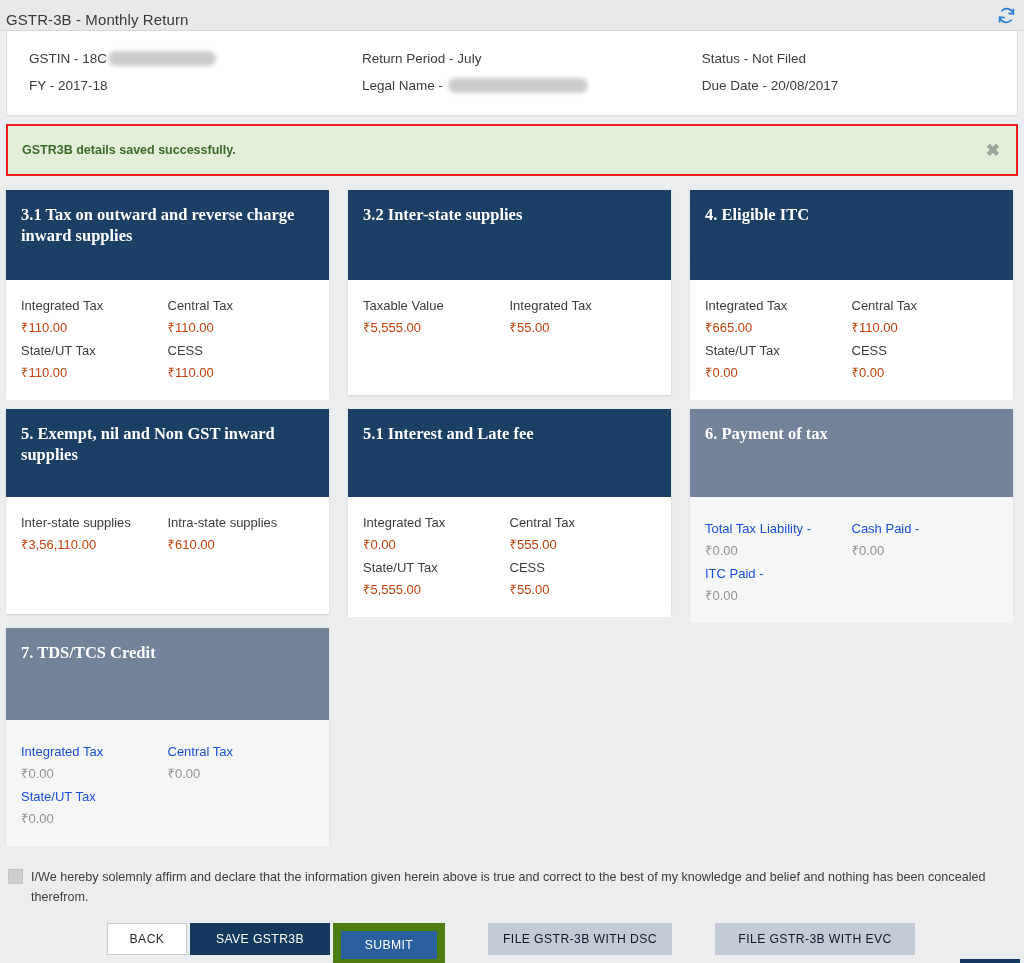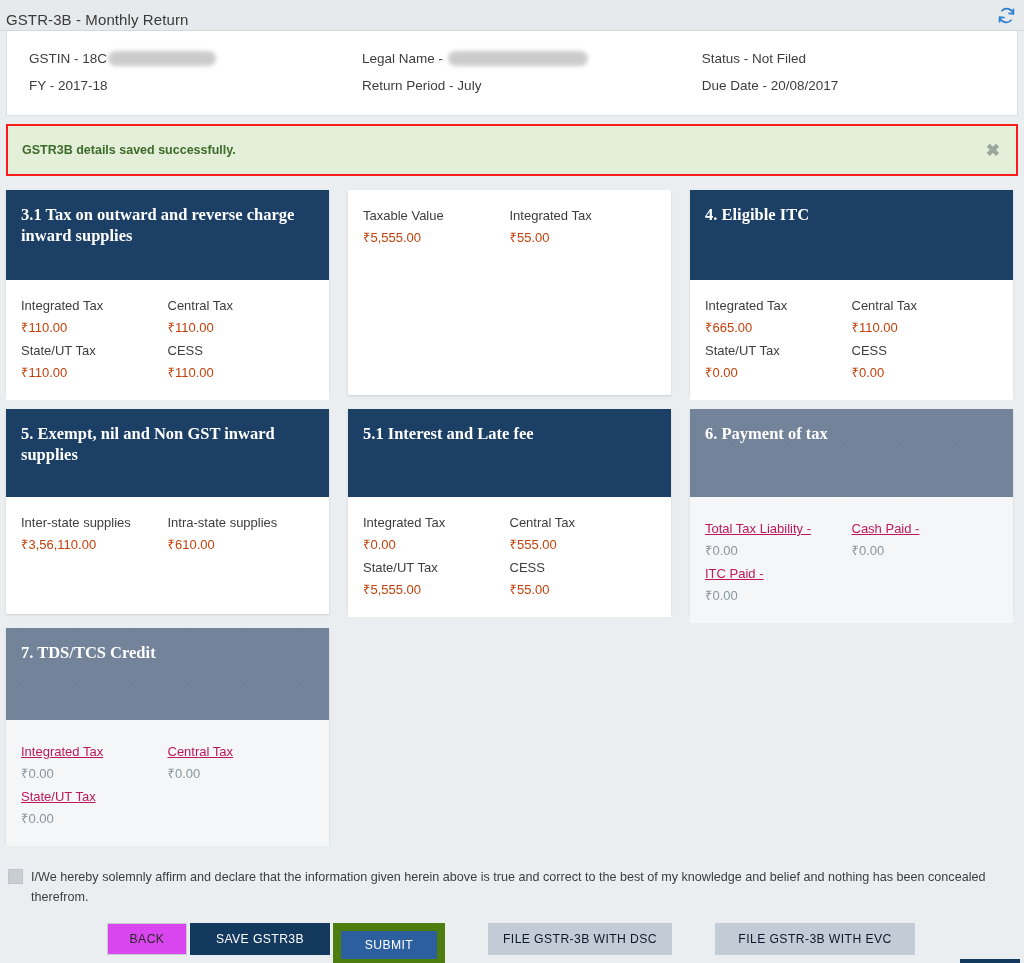--- a/index.html
+++ b/index.html
@@ -158,21 +158,21 @@
   .tile.row3 { height: 215px; }
   .tile.row3 .tile-head { height: 92px; min-height: 92px; }
 
   
   .tile.disabled .tile-head {
     background:
       radial-gradient(#6e8099 0.9px, transparent 1px) 0 0 / 7px 7px,
       #73839a;
   }
   .tile.disabled .tile-body { background: #f4f6f8; }
-  .tile.disabled .field-label { color: #be185d; text-decoration: underline; }
+  .tile.disabled .field-label { color: #1d4ed8; }
   .tile.disabled .field-value { color: #8a949d; }
   .tile.disabled .tile-head-title { color: #ffffff; }
   .tile.disabled .tile-body { padding-top: 20px; }
 
   
   .declaration {
     margin: 24px 6px 0 8px;
     display: flex;
     align-items: flex-start;
     gap: 8px;
@@ -206,21 +206,21 @@
     border: none;
     font-family: "Liberation Sans", sans-serif;
     font-size: 12.2px;
     letter-spacing: 0.4px;
     cursor: pointer;
     display: flex;
     align-items: center;
     justify-content: center;
   }
   .btn-back {
-    background: #d946ef;
+    background: #ffffff;
     color: #2b2b2b;
     border: 1px solid #c7ccd0;
     width: 80px;
   }
   .btn-save {
     background: #14395f;
     color: #ffffff;
     width: 140px;
   }
   .btn-submit-wrap {
@@ -267,24 +267,24 @@
 </div>
 
 <div class="profile-strip">
   <div class="profile-col">
     <div class="profile-line">
       <span>GSTIN - 18C</span><span class="redact gstin"></span>
     </div>
     <div class="profile-line">FY - 2017-18</div>
   </div>
   <div class="profile-col">
+    <div class="profile-line">Return Period - July</div>
     <div class="profile-line">
       <span>Legal Name - </span><span class="redact legalname"></span>
     </div>
-    <div class="profile-line">Return Period - July</div>
   </div>
   <div class="profile-col">
     <div class="profile-line">Status - Not Filed</div>
     <div class="profile-line">Due Date - 20/08/2017</div>
   </div>
 </div>
 
 <div class="alert-wrap">
   <div class="alert">
     <span class="alert-text">GSTR3B details saved successfully.</span>
@@ -306,20 +306,23 @@
         </div>
         <div class="tile-body-col">
           <div class="field-label">Central Tax</div>
           <div class="field-value">₹110.00</div>
           <div class="field-label">CESS</div>
           <div class="field-value">₹110.00</div>
         </div>
       </div>
     </div>
     <div class="tile row1">
+      <div class="tile-head">
+        <div class="tile-head-title">3.2 Inter-state supplies</div>
+      </div>
       <div class="tile-body">
         <div class="tile-body-col">
           <div class="field-label">Taxable Value</div>
           <div class="field-value">₹5,555.00</div>
         </div>
         <div class="tile-body-col">
           <div class="field-label">Integrated Tax</div>
           <div class="field-value">₹55.00</div>
         </div>
       </div>

